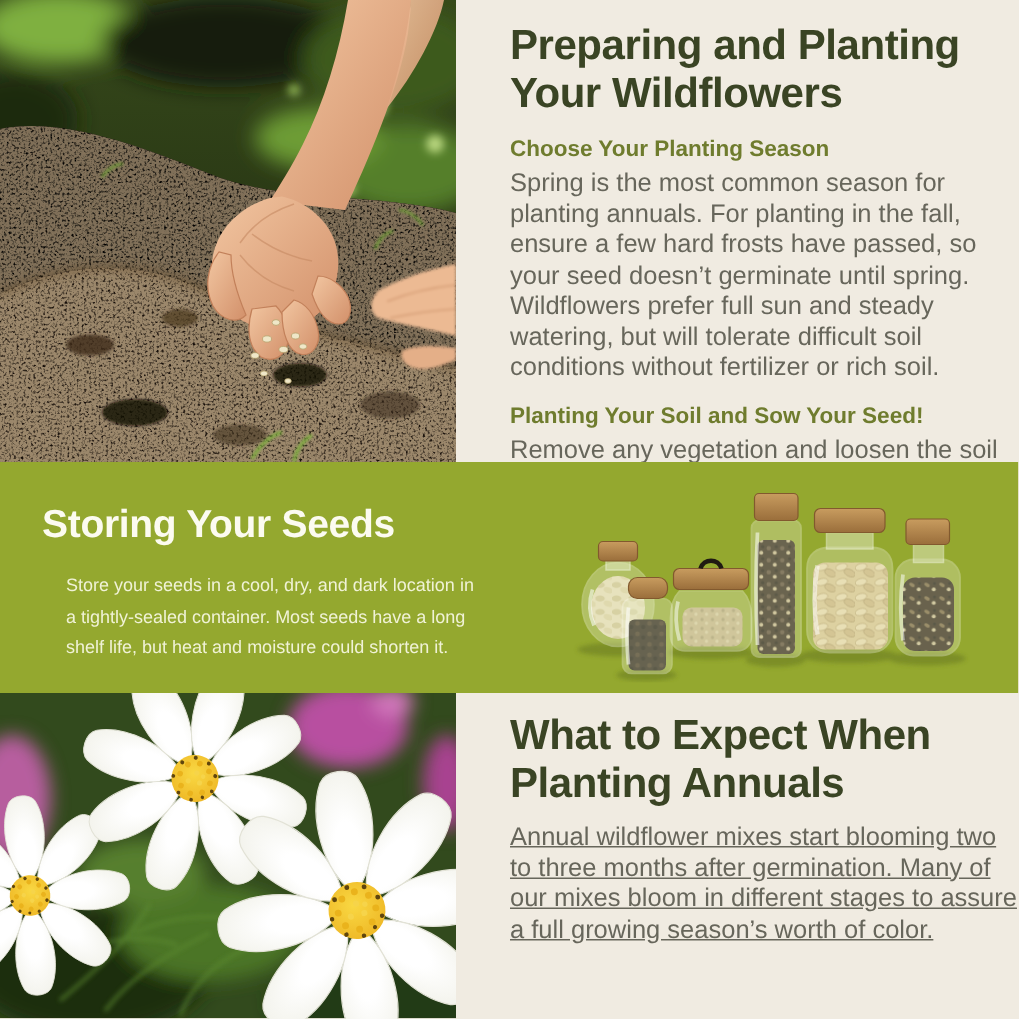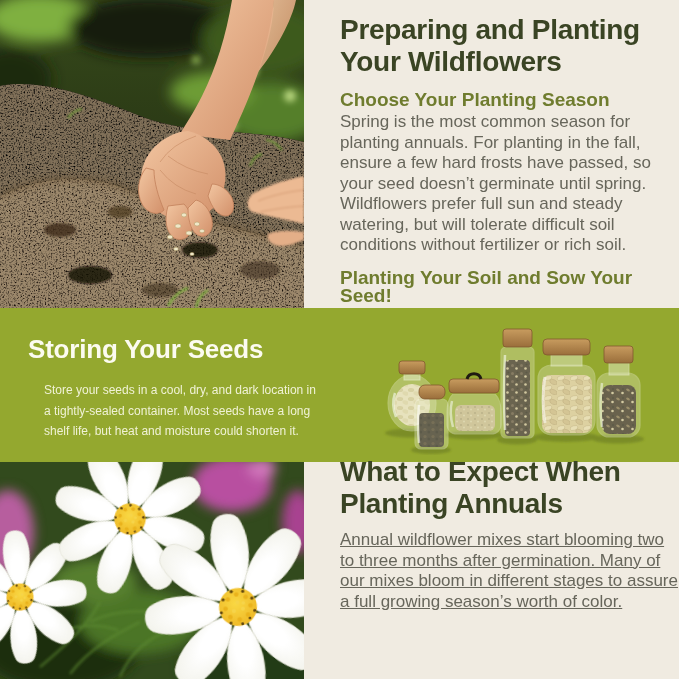--- a/index.html
+++ b/index.html
@@ -5,24 +5,24 @@
   html,body{margin:0;padding:0;background:#f0ebe1;}
   .canvas{position:relative;width:679px;height:679px;background:#f0ebe1;overflow:hidden;
           font-family:"Liberation Sans",sans-serif;}
   .photo{position:absolute;overflow:hidden;}
   .photo svg{display:block;}
   .photo-top{left:0;top:0;width:304px;height:308px;}
   .band{position:absolute;left:0;top:308px;width:679px;height:154px;background:#94a82f;}
   .photo-bottom{left:0;top:462px;width:304px;height:217px;}
   .text-col{position:absolute;}
   .top-text{left:340px;top:14px;width:336px;}
-  .bottom-text{left:340px;top:456px;width:338px;}
+  .bottom-text{left:340px;top:474px;width:338px;}
   h1{margin:0;font-size:28px;line-height:32px;font-weight:700;color:#3a4424;letter-spacing:-0.3px;}
   h1 span{display:block;}
-  h3{margin:13px 0 3px 0;font-size:19px;line-height:18px;font-weight:700;color:#6f7c2e;}
+  h3{margin:13px 0 3px 0;font-size:15px;line-height:18px;font-weight:700;color:#6f7c2e;}
   .text-col p{margin:0;font-size:17px;line-height:20.5px;color:#67665b;}
   .bottom-text p{margin-top:10px;text-decoration:underline;}
   .band-text{position:absolute;left:28px;top:334px;width:310px;}
   .band-text h2{margin:0 0 13px 0;font-size:26px;line-height:30px;font-weight:700;color:#fcfbf0;letter-spacing:-0.2px;}
   .band-text p{margin:16px;font-size:12px;line-height:20.5px;color:#f0f2d6;}
   .jars{position:absolute;left:375px;top:315px;width:304px;height:140px;}
 </style>
 </head>
 <body>
 

